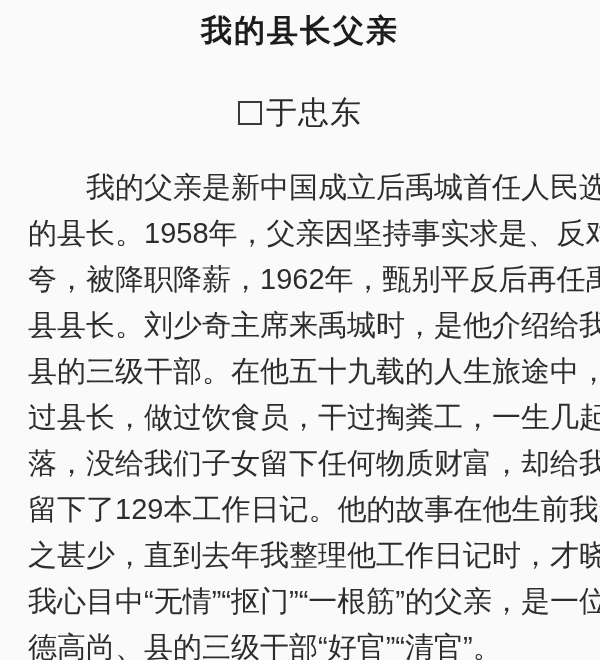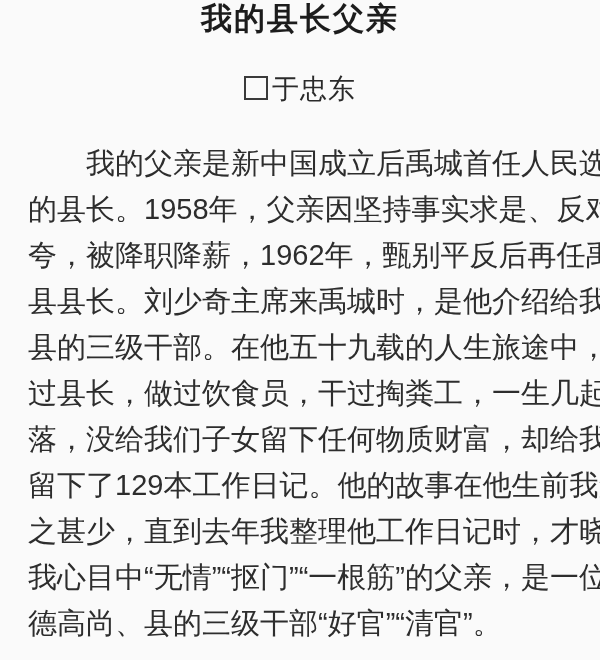--- a/index.html
+++ b/index.html
@@ -14,32 +14,32 @@
     background: #fafafa;
     font-family: "Liberation Sans", "DejaVu Sans", sans-serif;
   }
   .page {
     width: 600px;
     height: 667px;
     position: relative;
     background: #fafafa;
   }
   .title {
-    padding-top: 0;
+    padding-top: 12px;
     text-align: center;
     font-size: 31px;
     line-height: 38px;
     font-weight: bold;
     letter-spacing: 2px;
     color: #1c1c1c;
   }
   .author-line {
-    margin-top: 36px;
+    margin-top: 48px;
     text-align: center;
-    font-size: 27px;
+    font-size: 31px;
     line-height: 30px;
     color: #2a2a2a;
     letter-spacing: 1px;
   }
   .author-line .box-icon {
     display: inline-block;
     width: 24px;
     height: 24px;
     border: 2px solid #3a3a3a;
     vertical-align: -2px;

